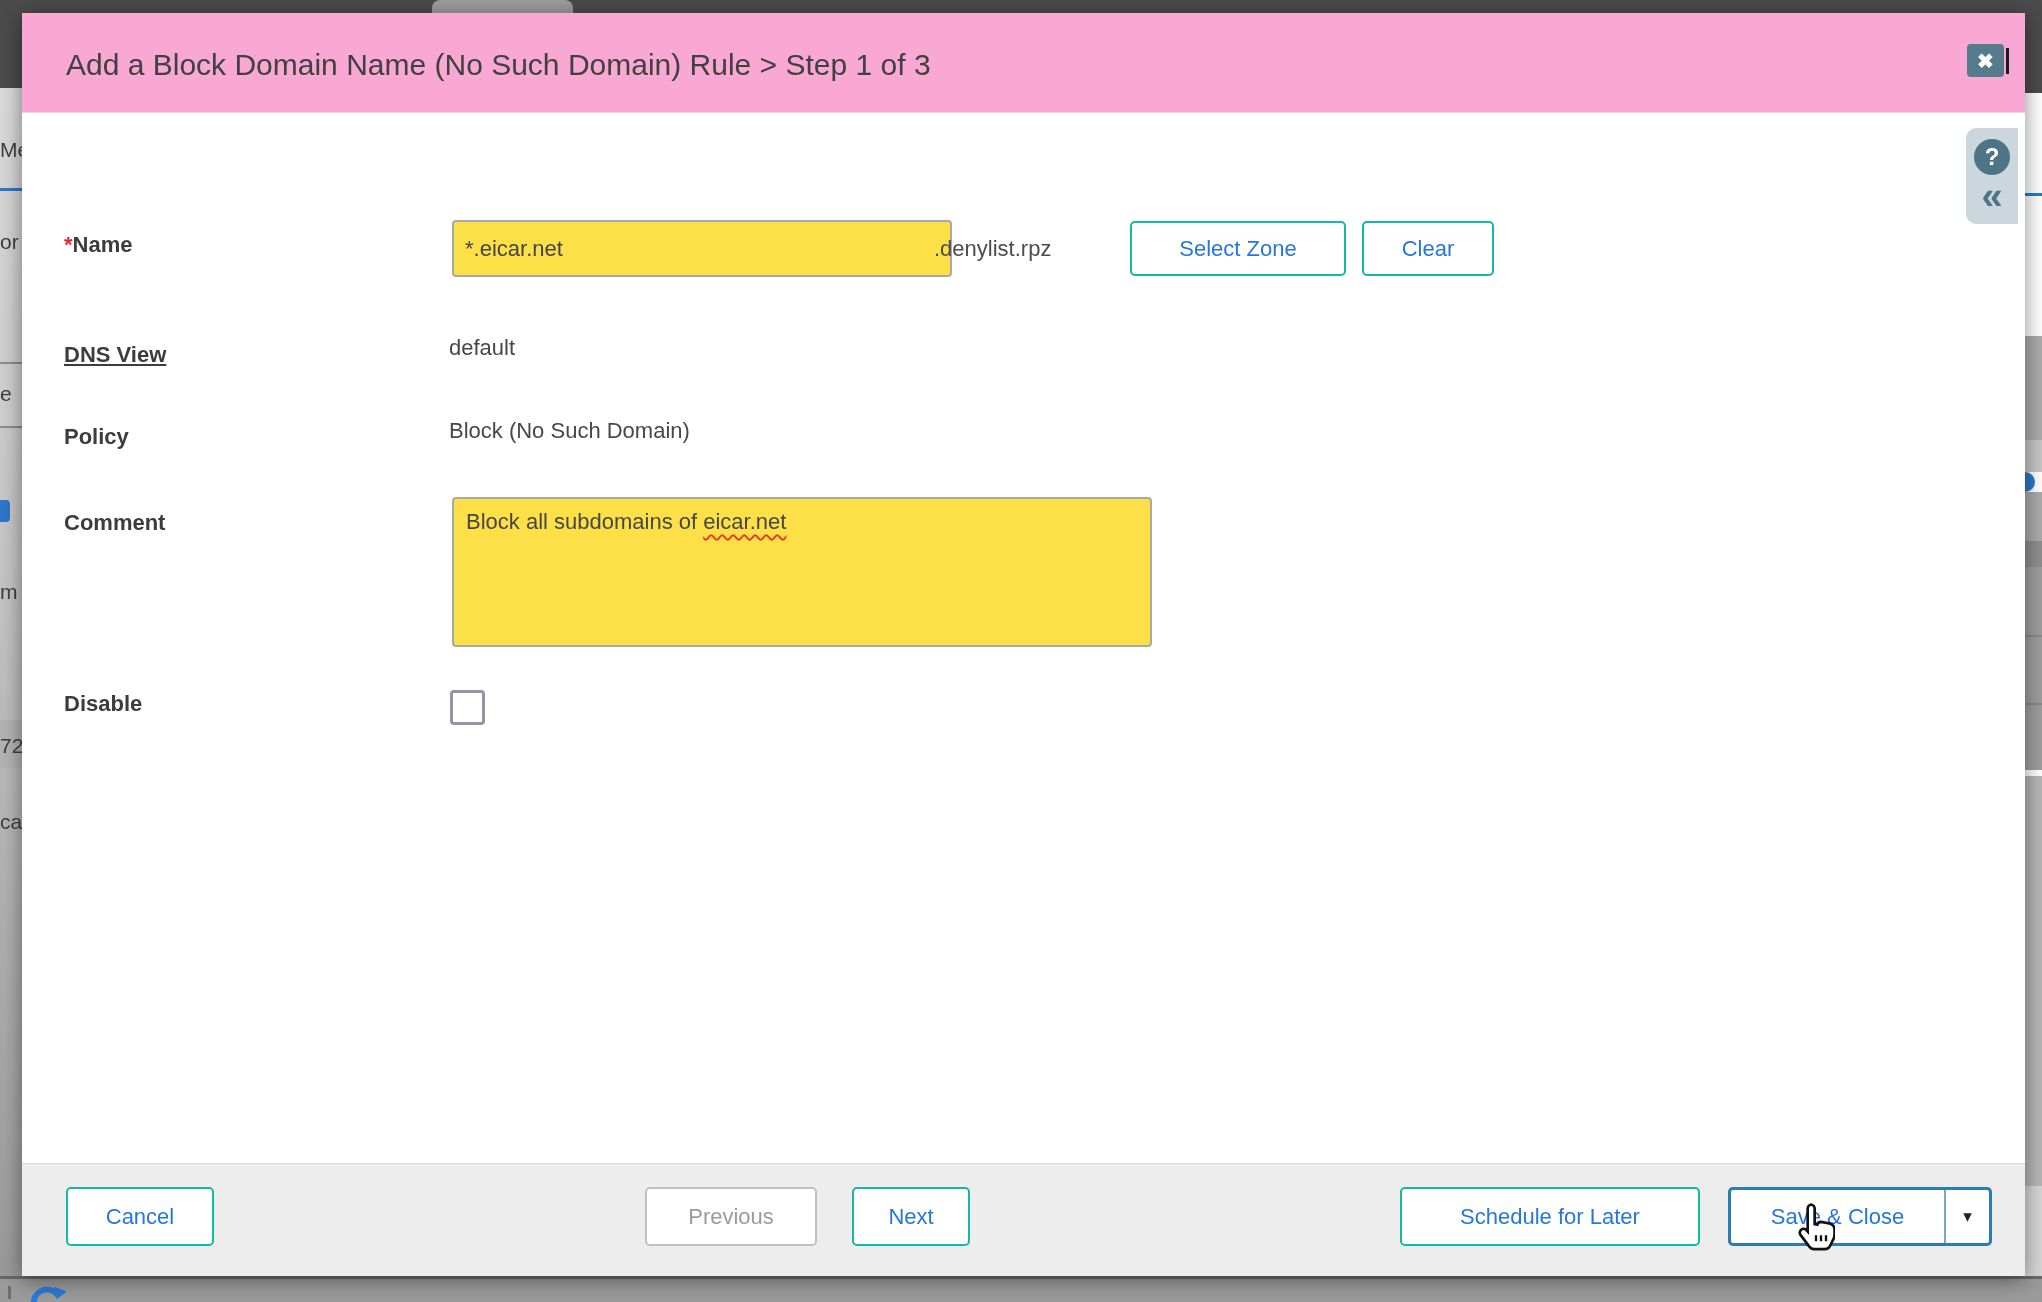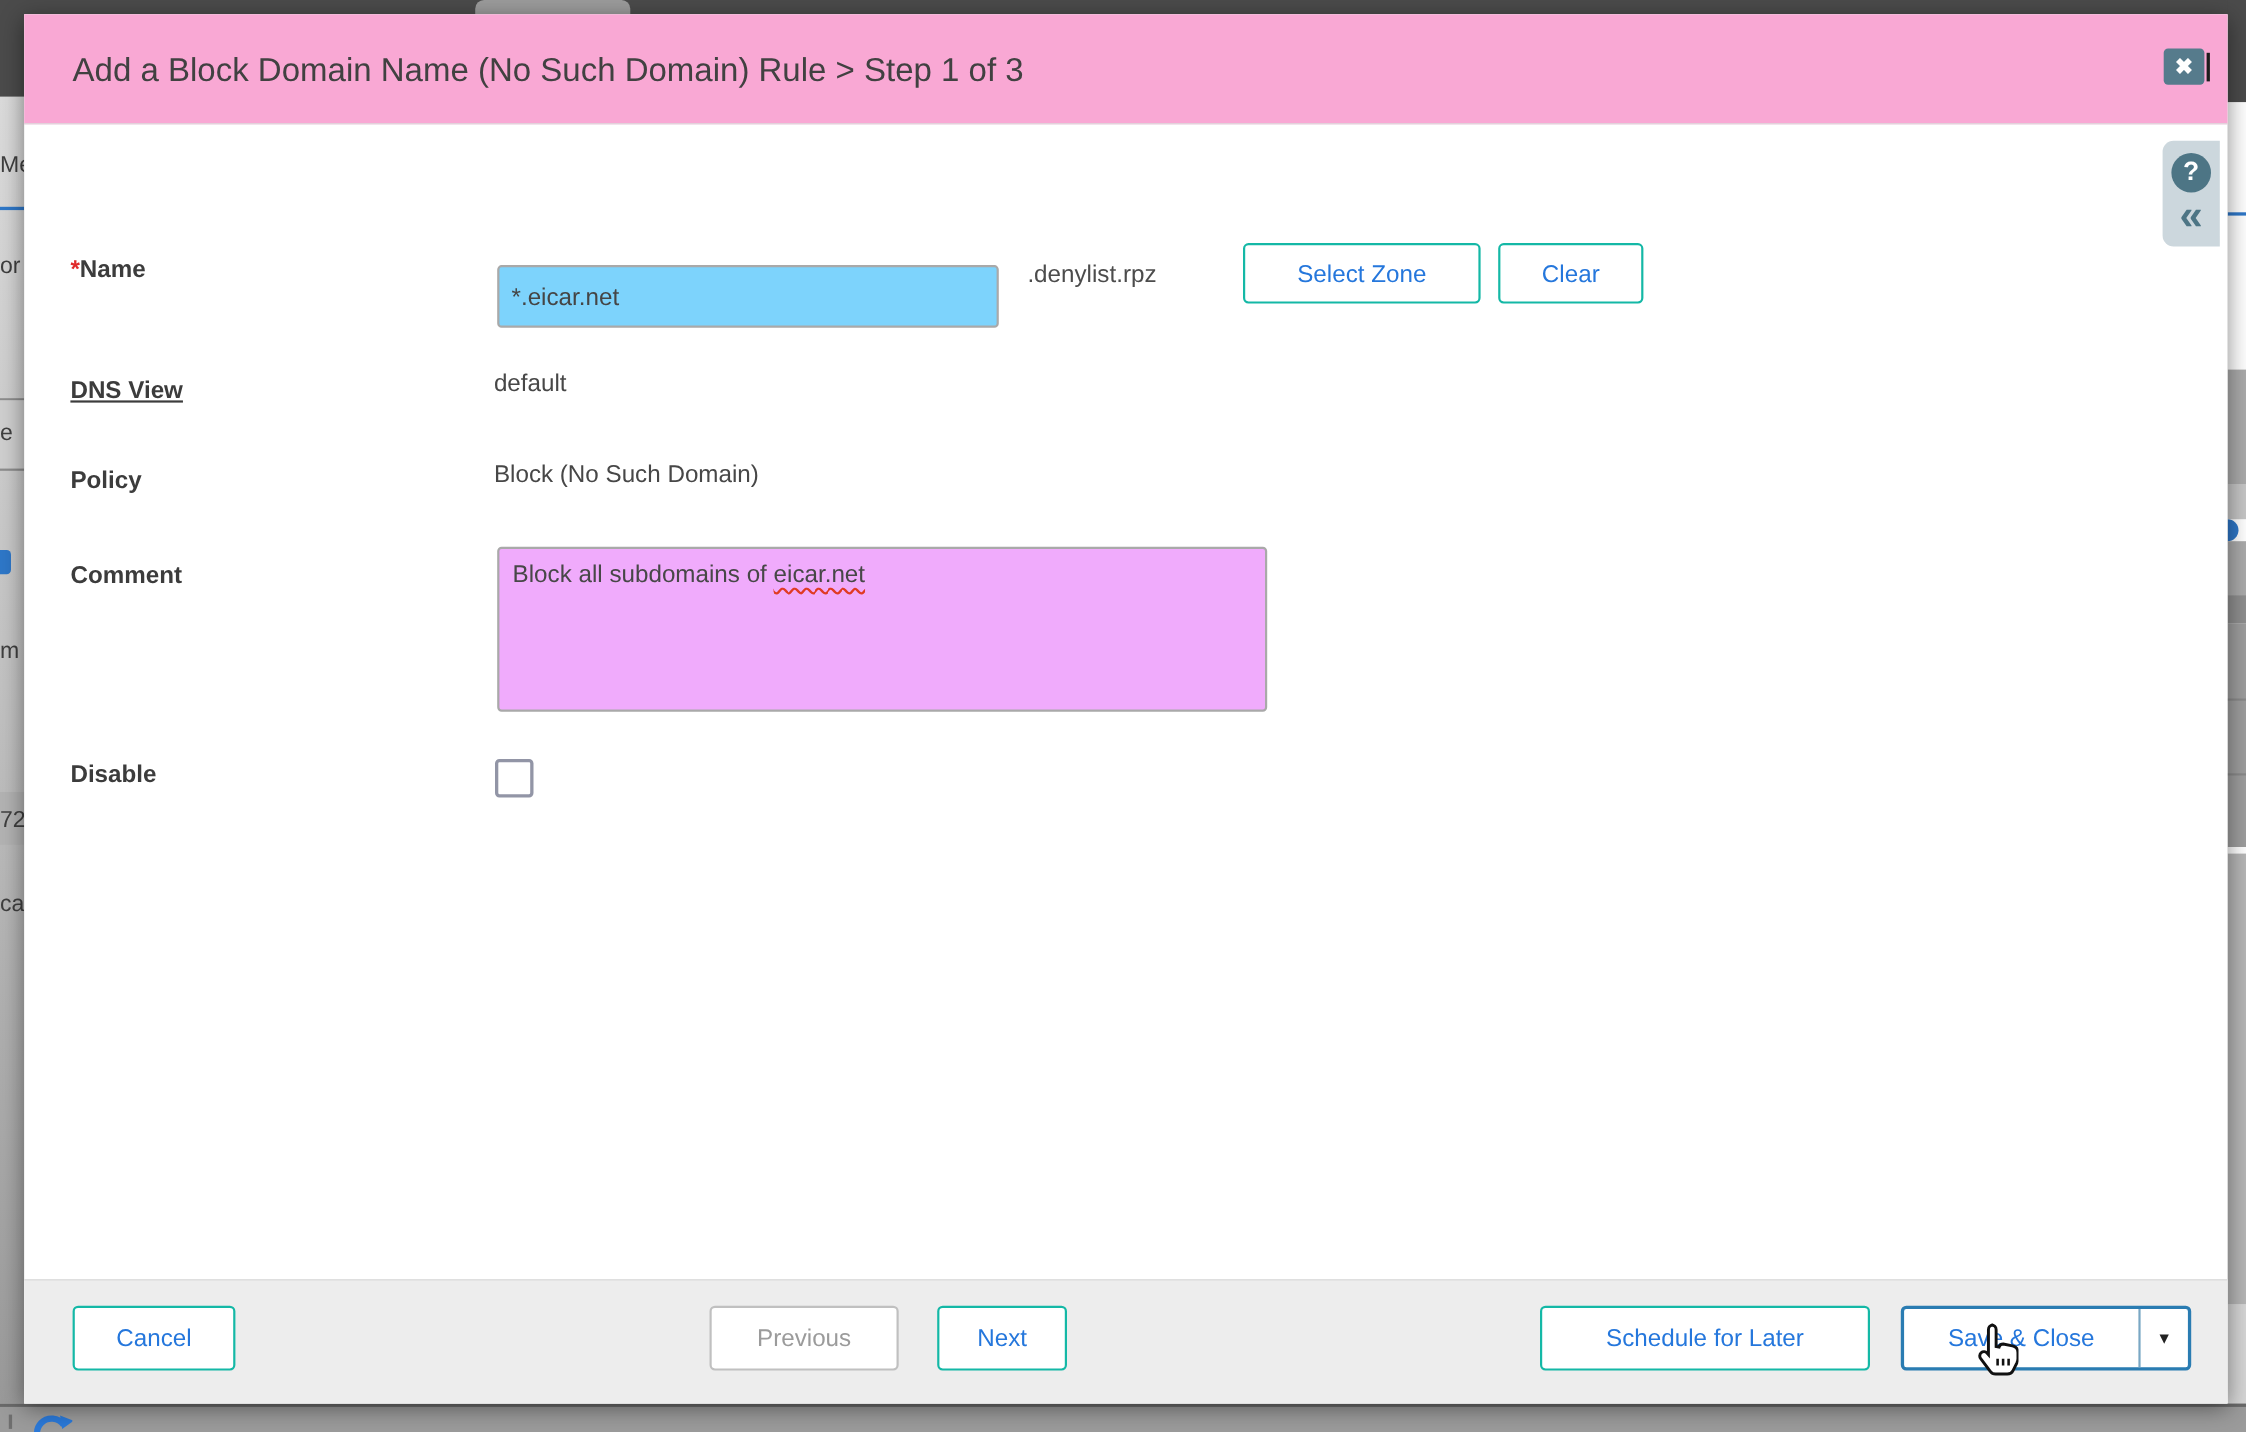--- a/index.html
+++ b/index.html
@@ -57,33 +57,33 @@
     border-radius:10px 0 0 10px;display:flex;flex-direction:column;align-items:center;justify-content:center;gap:4px;}
   .help-btn{width:36px;height:36px;border-radius:50%;background:#4d7585;border:none;color:#fff;
     font-size:24px;font-weight:700;line-height:36px;text-align:center;padding:0;cursor:pointer;}
   .collapse-btn{background:none;border:none;color:#4d7585;font-size:38px;font-weight:700;line-height:30px;
     padding:0;cursor:pointer;height:34px;}
 
   .flabel{position:absolute;font-size:22px;font-weight:700;color:#3c3c3c;white-space:nowrap;}
   .req{color:#e02b2b;font-weight:700;}
   .fvalue{position:absolute;font-size:22px;color:#474747;white-space:nowrap;}
 
-  .name-input{position:absolute;left:430px;top:207px;width:456px;height:57px;box-sizing:border-box;
+  .name-input{position:absolute;left:430px;top:207px;width:500px;height:57px;box-sizing:border-box;
     border:2px solid #a9a9a9;border-radius:4px;font-family:"Liberation Sans",sans-serif;
-    font-size:22px;color:#454545;padding:0 0 0 11px;background:#7dd3fc;margin-top:21px;}
+    font-size:22px;color:#454545;padding:0 0 0 11px;background:#fde047;}
   .suffix{position:absolute;left:912px;top:207px;height:57px;line-height:57px;font-size:22px;color:#4c4c4c;}
 
   .btn{position:absolute;box-sizing:border-box;background:#fff;border:2px solid #14b8a6;border-radius:5px;
     color:#2577dc;font-family:"Liberation Sans",sans-serif;font-size:22px;
     display:flex;align-items:center;justify-content:center;cursor:pointer;padding:0;white-space:nowrap;}
   .btn-selectzone{left:1108px;top:208px;width:216px;height:55px;}
   .btn-clear{left:1340px;top:208px;width:132px;height:55px;}
 
   .comment-box{position:absolute;left:430px;top:484px;width:700px;height:150px;box-sizing:border-box;
-    border:2px solid #a9a9a9;border-radius:4px;background:#f0abfc;font-size:22px;color:#474747;
+    border:2px solid #a9a9a9;border-radius:4px;background:#fde047;font-size:22px;color:#474747;
     padding:9px 12px;line-height:1.3;cursor:text;}
   .misspelled{text-decoration:underline;text-decoration-style:wavy;text-decoration-color:#e03b24;
     text-decoration-thickness:2px;text-underline-offset:5px;}
 
   .chk{position:absolute;left:428px;top:677px;width:35px;height:35px;appearance:none;-webkit-appearance:none;
     border:3px solid #9295a6;border-radius:4px;background:#fff;margin:0;cursor:pointer;}
 
   .mfoot{position:absolute;left:0;top:1150px;width:2003px;height:113px;background:#ededed;
     border-top:1px solid #d8d8d8;box-sizing:border-box;}
   .btn-cancel{left:44px;top:1174px;width:148px;height:59px;}

